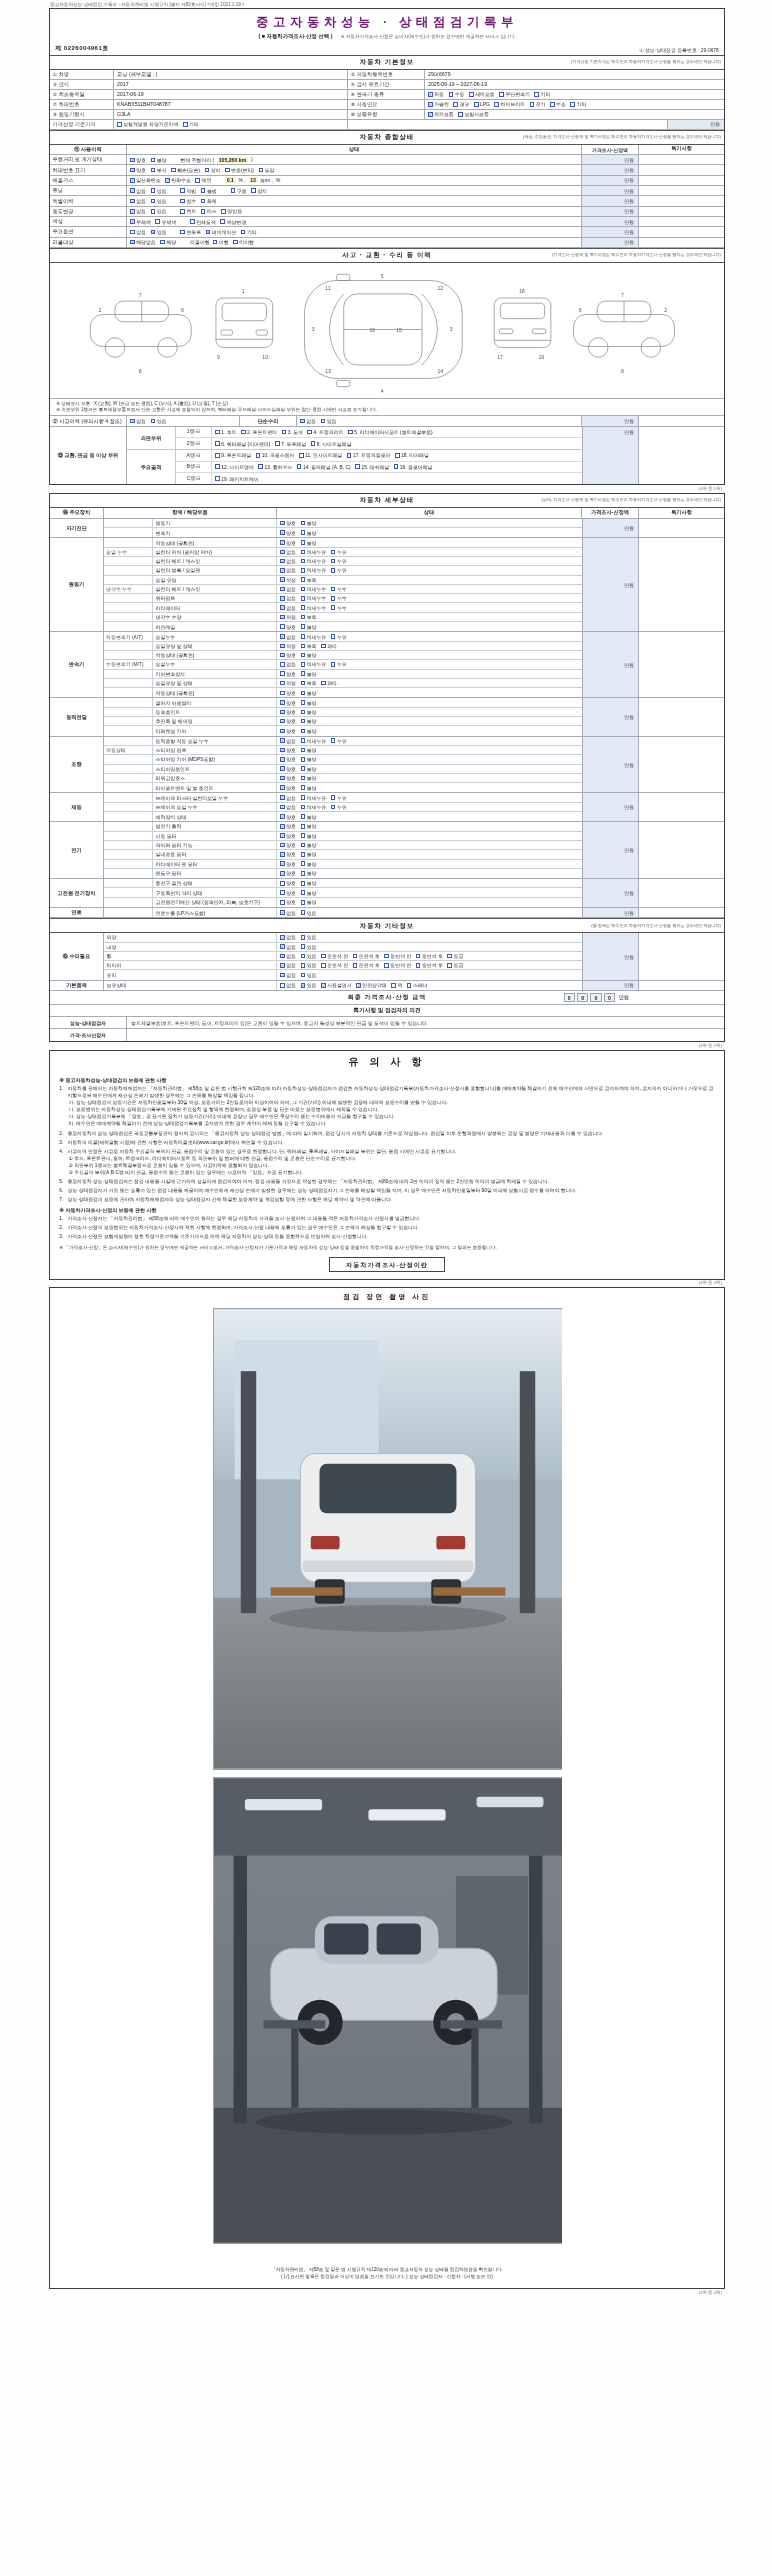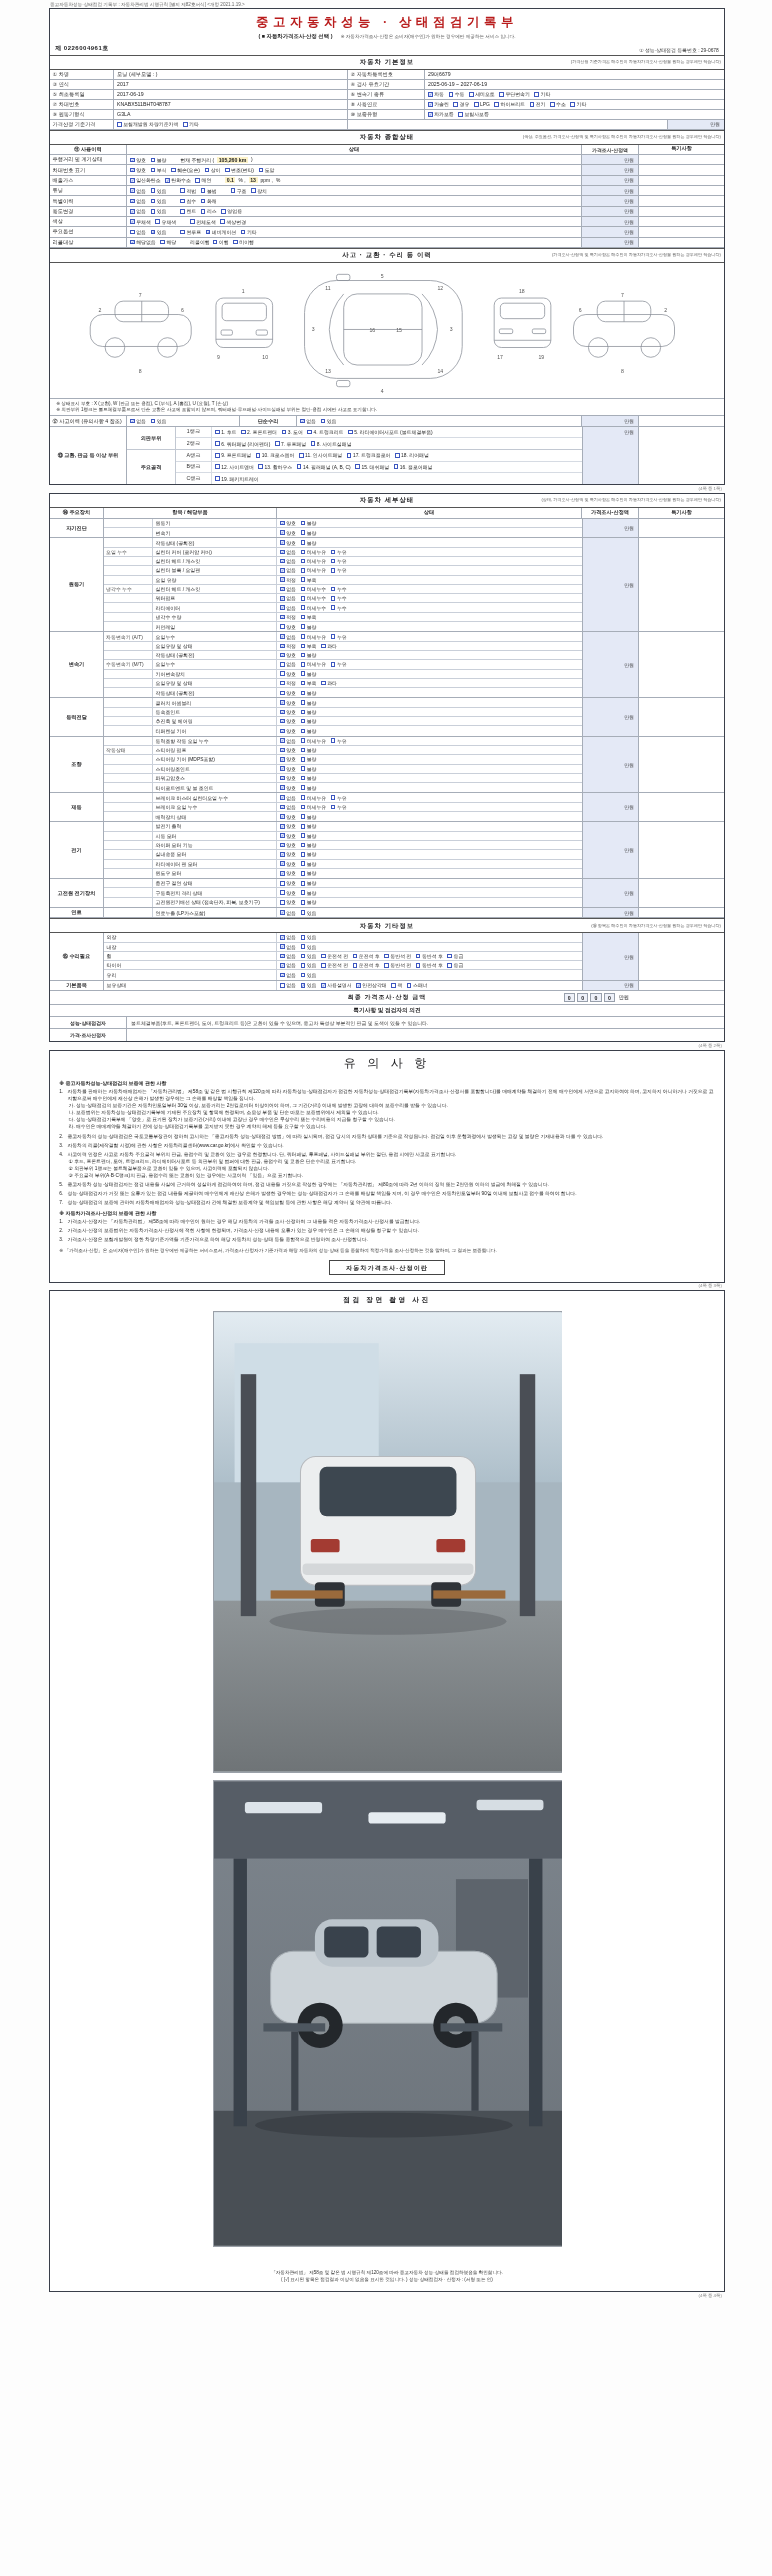--- a/index.html
+++ b/index.html
@@ -4,21 +4,21 @@
 <style>
 *{box-sizing:border-box;margin:0;padding:0;}
 html,body{width:773px;height:2576px;}
 body{background:#fdfdfd;font-family:"Liberation Sans","DejaVu Sans",sans-serif;color:#1c1c1e;position:relative;overflow:hidden;}
 .doc{position:absolute;left:49px;top:1.5px;width:676px;}
 .top-caption{font-size:4.6px;color:#666;margin:0 0 1px 1px;}
 .box{border:0.8px solid #3a3f4a;background:#fff;}
 .pgmark{font-size:4.4px;color:#888;text-align:right;padding:0.5px 3.1px 2.1px 0;}
 
 .hdr{padding:5.2px 6.2px 1px;}
-.title{text-align:center;font-family:"Liberation Serif","DejaVu Serif",serif;font-weight:bold;font-size:12.4px;letter-spacing:4.6px;color:#b91c1c;}
+.title{text-align:center;font-family:"Liberation Serif","DejaVu Serif",serif;font-weight:bold;font-size:12.4px;letter-spacing:4.6px;color:#701a75;}
 .sub-row{display:flex;justify-content:center;align-items:center;gap:8.2px;margin:2.6px 0 1px;}
 .sub-main{font-weight:bold;font-size:5.4px;color:#222;}
 .sub-note{color:#555;font-size:4.6px;}
 .doc-row{display:flex;justify-content:space-between;align-items:flex-end;padding:1.5px 5.2px 2.1px;}
 .doc-no{font-weight:bold;font-size:6px;letter-spacing:0.5px;}
 .reg{font-size:4.9px;color:#333;}
 
 .sec-h{border-top:0.5px solid #555;border-bottom:0.5px solid #555;position:relative;text-align:center;padding:1.5px 0;min-height:10.8px;}
 .sec-t{font-weight:bold;font-size:6.4px;letter-spacing:1px;}
 .sec-n{position:absolute;right:3.1px;top:50%;transform:translateY(-50%);font-size:4.1px;color:#555;max-width:247px;text-align:right;line-height:4.6px;}
@@ -92,21 +92,21 @@
 .final-amount{position:absolute;right:95px;display:flex;align-items:center;gap:2.1px;}
 .digit{width:11.3px;height:9.3px;border:0.5px solid #98a0ac;background:#eef1f9;display:inline-flex;align-items:center;justify-content:center;font-weight:bold;font-size:5.2px;}
 .f-unit{font-size:5.2px;margin-left:1.5px;}
 
 .op-title{text-align:center;font-weight:bold;font-size:5.7px;border-bottom:0.5px solid #a6adb8;padding:1.5px 0;}
 .op-row{display:flex;border-bottom:0.5px solid #a6adb8;min-height:12px;font-size:4.9px;}
 .op-row:last-child{border-bottom:none;}
 .op-who{flex:0 0 77px;border-right:0.5px solid #a6adb8;display:flex;align-items:center;justify-content:center;font-weight:bold;}
 .op-text{flex:1;display:flex;align-items:center;padding:1px 4.1px;color:#333;}
 
-.n-title{text-align:center;font-weight:normal;font-size:12px;letter-spacing:4.1px;padding:4.6px 0 3.1px;}
+.n-title{text-align:center;font-weight:bold;font-size:10px;letter-spacing:4.1px;padding:4.6px 0 3.1px;}
 .n-body{padding:1px 9.3px 7.2px;font-size:4.8px;line-height:7px;color:#222;}
 .n-lead{font-weight:bold;margin:3.6px 0 1.5px;font-size:5px;}
 .n-item{margin-bottom:2.1px;}
 .n-line{display:flex;}
 .n-num{flex:0 0 8.2px;}
 .n-text{flex:1;}
 .n-sub{padding-left:9.3px;}
 .n-foot{font-size:4.6px;color:#333;margin-top:5.2px;line-height:6.7px;}
 .n-box{text-align:center;margin-top:5.2px;}
 .n-box-title{display:inline-block;border:0.6px solid #444;padding:2.6px 15.5px;font-weight:bold;font-size:6.2px;letter-spacing:1px;}

